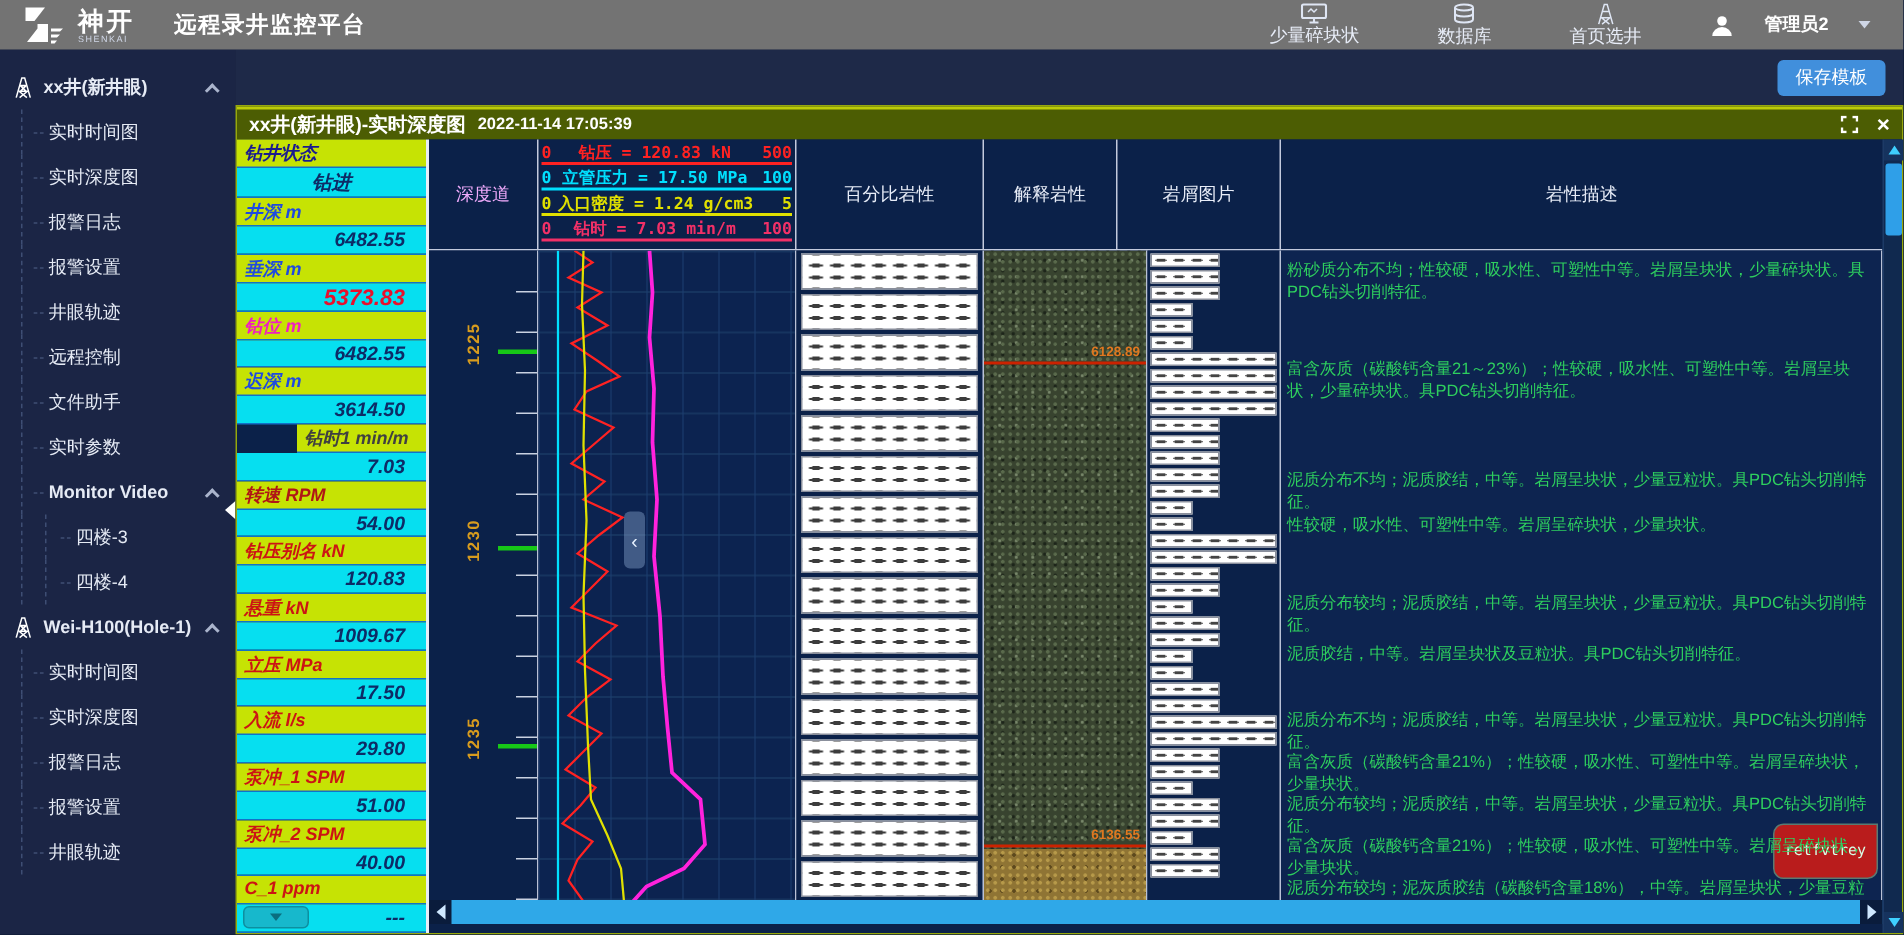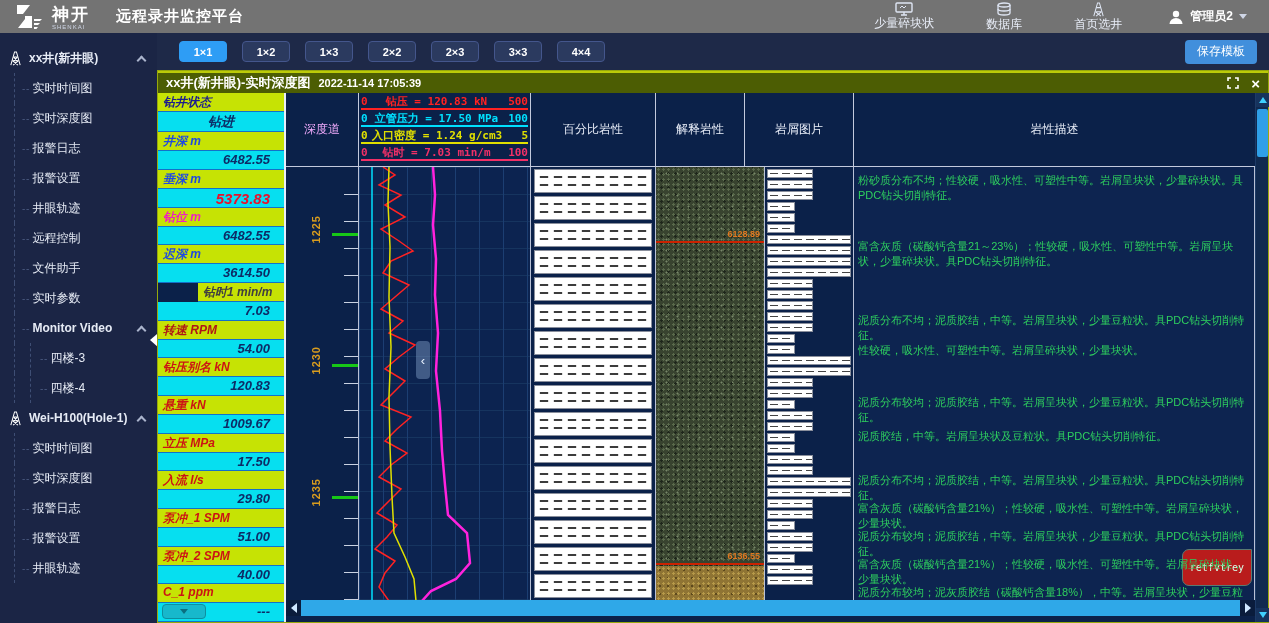--- a/index.html
+++ b/index.html
@@ -11,21 +11,21 @@
   header { position:absolute; left:0; top:0; width:1269px; height:33px;
     background:#737373; display:flex; align-items:center; color:#fff; z-index:5; }
   .brand { display:flex; align-items:center; gap:8px; padding-left:14px; }
   .brand-zh { font-size:17px; font-weight:bold; letter-spacing:2px; }
   .brand-en { font-size:6px; letter-spacing:1px; color:#cfd6e6; display:block; margin-top:-2px;}
   .app-title { font-size:15px; font-weight:bold; margin-left:26px; letter-spacing:1px; }
   .topnav { margin-left:auto; display:flex; align-items:center; gap:52px; }
   .navitem { display:flex; flex-direction:column; align-items:center; font-size:12px;
     color:#e8edf8; cursor:pointer; line-height:1.1; }
   .navitem svg { margin-bottom:1px; }
-  .user { display:flex; align-items:center; gap:6px; font-size:12px; font-weight:bold;
+  .user { display:flex; align-items:center; gap:20px; font-size:12px; font-weight:bold;
     margin:0 22px 0 46px; cursor:pointer; }
   .caret { width:0; height:0; border-left:4px solid transparent; border-right:4px solid transparent;
     border-top:5px solid #cfd6e6; display:inline-block; }
 
   
   aside { position:absolute; left:0; top:33px; width:157px; height:590px;
     background:#1b2545; color:#e6ebf5; overflow:hidden; }
   .tree { padding-top:10px; }
   .tree-row { height:30px; display:flex; align-items:center; font-size:12px;
     cursor:pointer; position:relative; white-space:nowrap; }
@@ -331,29 +331,20 @@
           <span class="guide1"></span>
           <span class="conn">‐ ‐</span>
           <span class="tree-label">井眼轨迹</span>
         </div>
       </div>
     <div class="sb-arrow"></div>
   </aside>
 
   <main>
     <div class="toolbar">
-      <div class="layoutwrap">
-          <button class="layout-btn active">1×1</button>
-          <button class="layout-btn">1×2</button>
-          <button class="layout-btn">1×3</button>
-          <button class="layout-btn">2×2</button>
-          <button class="layout-btn">2×3</button>
-          <button class="layout-btn">3×3</button>
-          <button class="layout-btn">4×4</button>
-        </div>
       <button class="save-btn">保存模板</button>
     </div>
 
     <section class="panel">
       <div class="panel-titlebar">
         <span class="pt">xx井(新井眼)-实时深度图</span>
         <span class="ts">2022-11-14 17:05:39</span>
         <span class="tb-icons">
           <svg width="12" height="12" viewBox="0 0 12 12">
             <path d="M1,4 V1 H4 M8,1 H11 V4 M11,8 V11 H8 M4,11 H1 V8" fill="none" stroke="#fff" stroke-width="1.6"></path>

